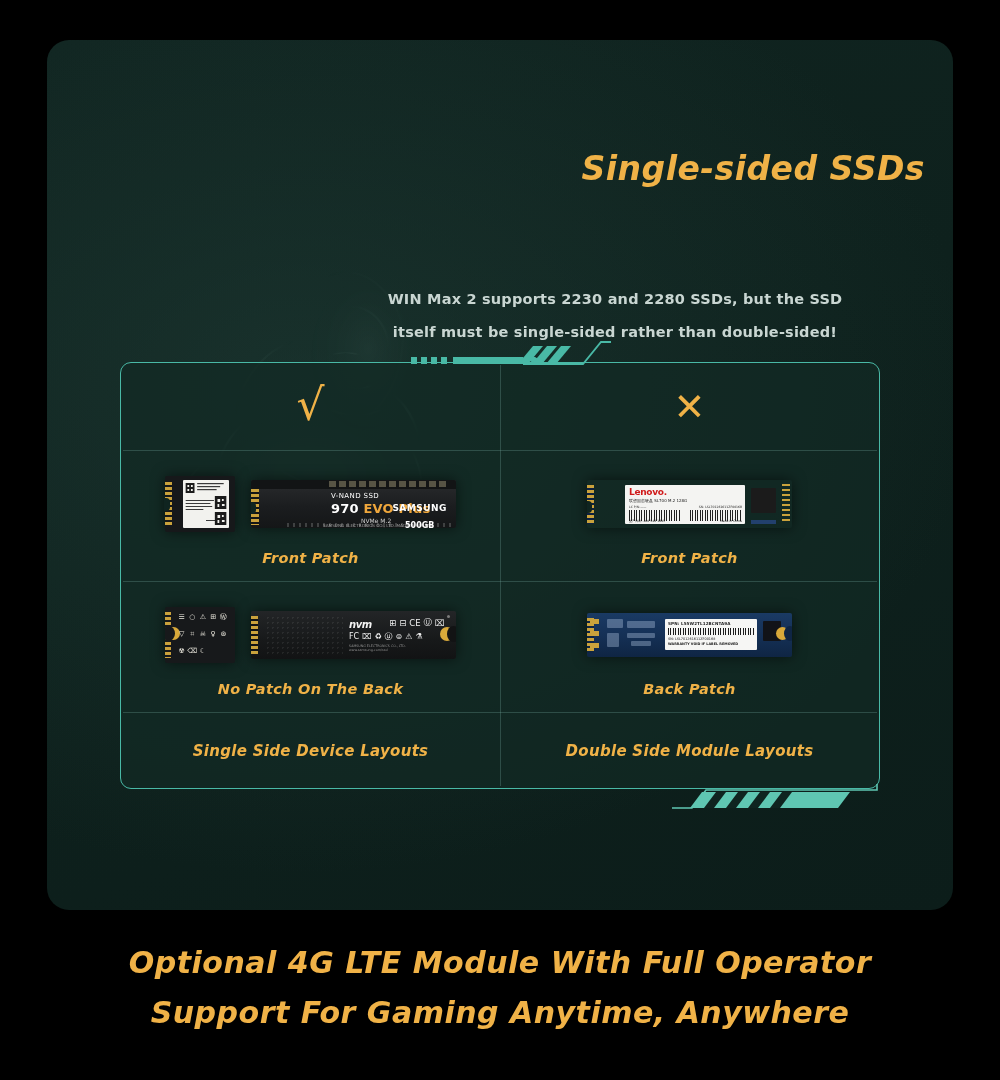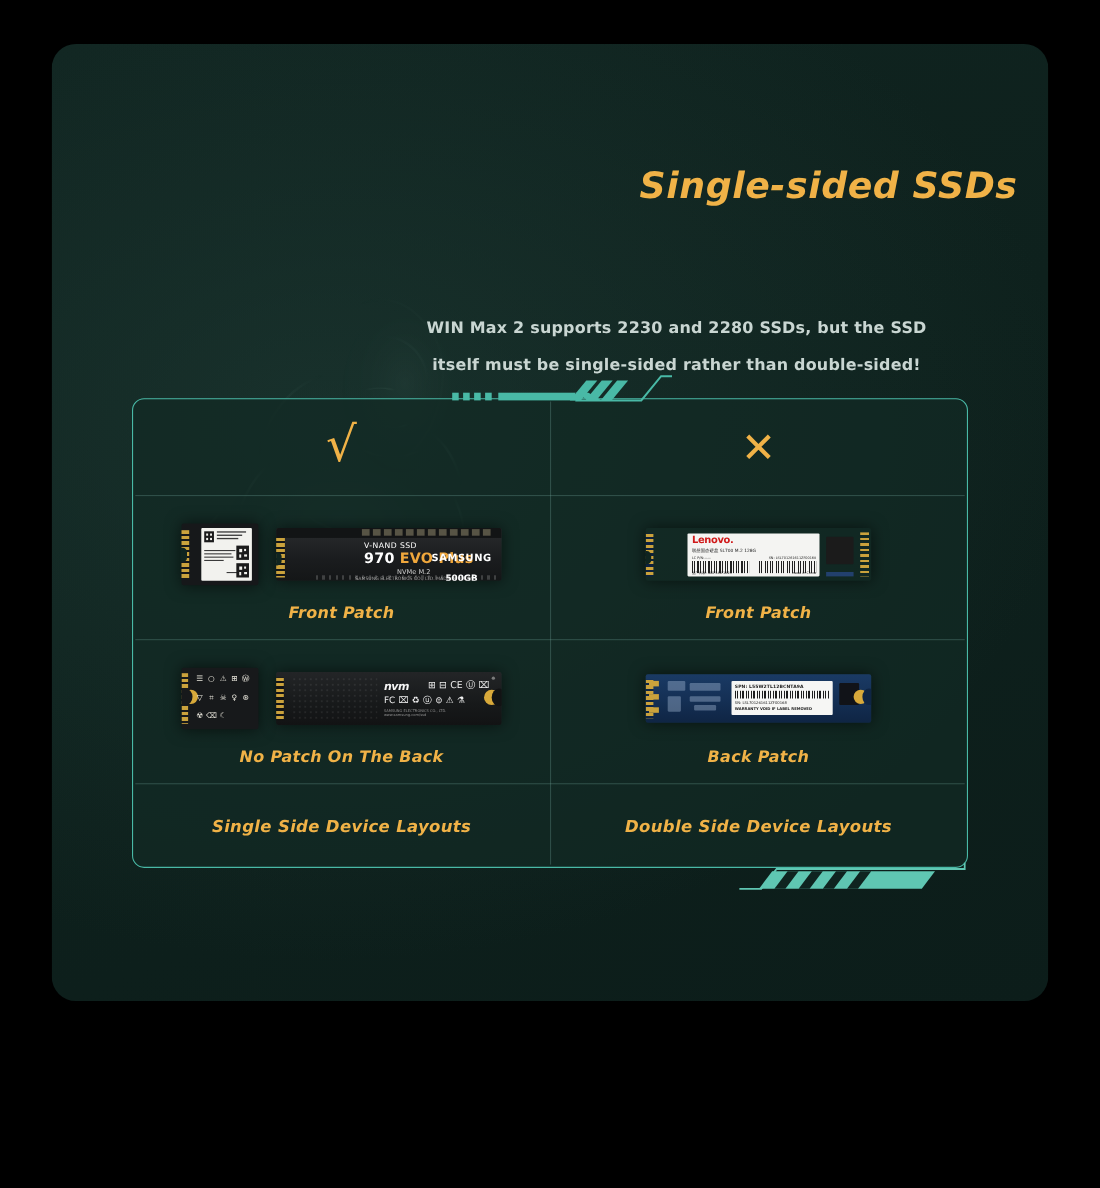--- a/index.html
+++ b/index.html
@@ -643,22 +643,26 @@
             </div>
             <div class="caption">Back Patch</div>
           </div>
         </div>
 
         <div class="row row-foot">
           <div class="cell">
             <span class="footlabel">Single Side Device Layouts</span>
           </div>
           <div class="cell">
-            <span class="footlabel">Double Side Device Layouts</span>
+            <span class="footlabel">Double Side Module Layouts</span>
           </div>
         </div>
 
       </div>
     </div>
   </div>
 
+  <div class="footer">
+    <div>Optional 4G LTE Module With Full Operator</div>
+    <div>Support For Gaming Anytime,  Anywhere</div>
+  </div>
 
 </div>
 
 </body></html>

